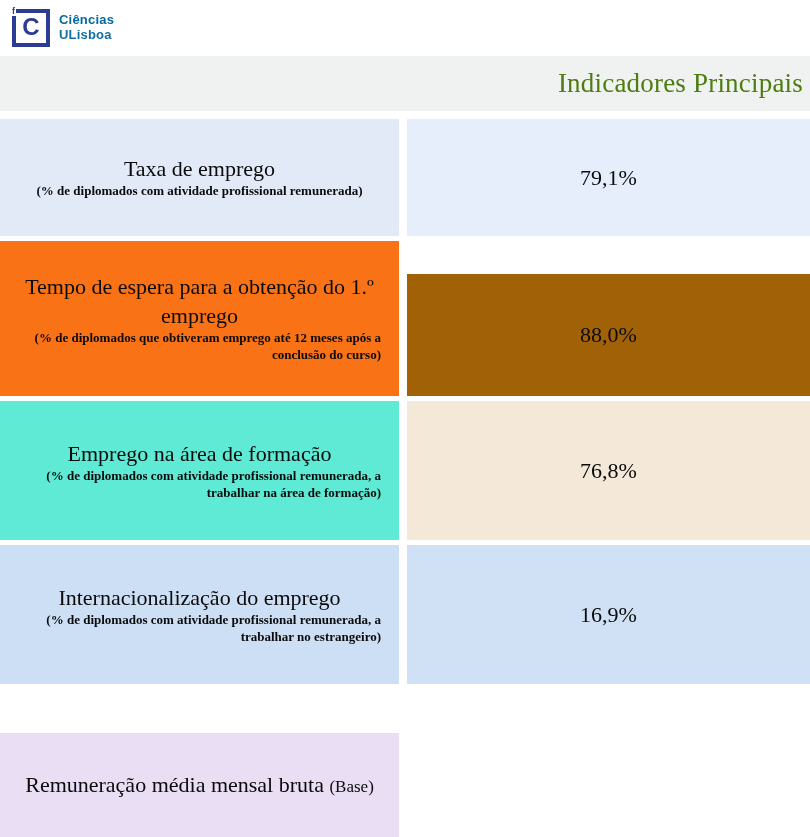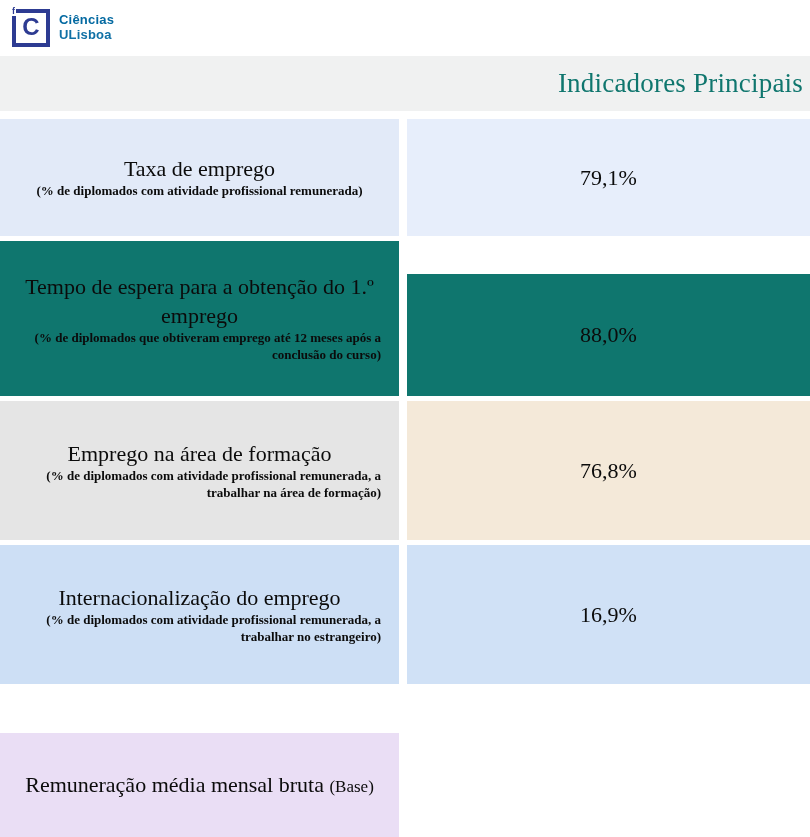--- a/index.html
+++ b/index.html
@@ -127,42 +127,42 @@
       <span class="c-letter">C</span>
     </div>
     <div class="logo-name">
       <div class="line1">Ciências</div>
       <div class="line2">ULisboa</div>
     </div>
   </div>
 </div>
 
 <div class="header-band" style="background-color: rgb(240, 241, 241);">
-  <div class="title" style="color: #0f766e;">Indicadores Principais</div>
+  <div class="title" style="color: #4d7c0f;">Indicadores Principais</div>
 </div>
 
 <div class="grid">
 
   <div class="cell label-cell" style="background-color: rgb(226, 234, 248);">
     <div class="main-label">Taxa de emprego</div>
     <div class="sub-label">(% de diplomados com atividade profissional remunerada)</div>
   </div>
   <div class="cell" style="background-color: rgb(231, 238, 251);">
     <div class="value">79,1%</div>
   </div>
 
-  <div class="cell label-cell" style="background-color: #0f766e;">
+  <div class="cell label-cell" style="background-color: #f97316;">
     <div class="main-label">Tempo de espera para a obtenção do 1.º emprego</div>
     <div class="sub-label">(% de diplomados que obtiveram emprego até 12 meses após a conclusão do curso)</div>
   </div>
-  <div class="cell" style="background-color: #0f766e; margin-top: 33px;">
+  <div class="cell" style="background-color: #a16207; margin-top: 33px;">
     <div class="value">88,0%</div>
   </div>
 
-  <div class="cell label-cell" style="background-color: #e5e5e5;">
+  <div class="cell label-cell" style="background-color: #5eead4;">
     <div class="main-label">Emprego na área de formação</div>
     <div class="sub-label">(% de diplomados com atividade profissional remunerada, a trabalhar na área de formação)</div>
   </div>
   <div class="cell" style="background-color: rgb(244, 233, 217);">
     <div class="value">76,8%</div>
   </div>
 
   <div class="cell label-cell" style="background-color: rgb(205, 223, 245);">
     <div class="main-label">Internacionalização do emprego</div>
     <div class="sub-label">(% de diplomados com atividade profissional remunerada, a trabalhar no estrangeiro)</div>

